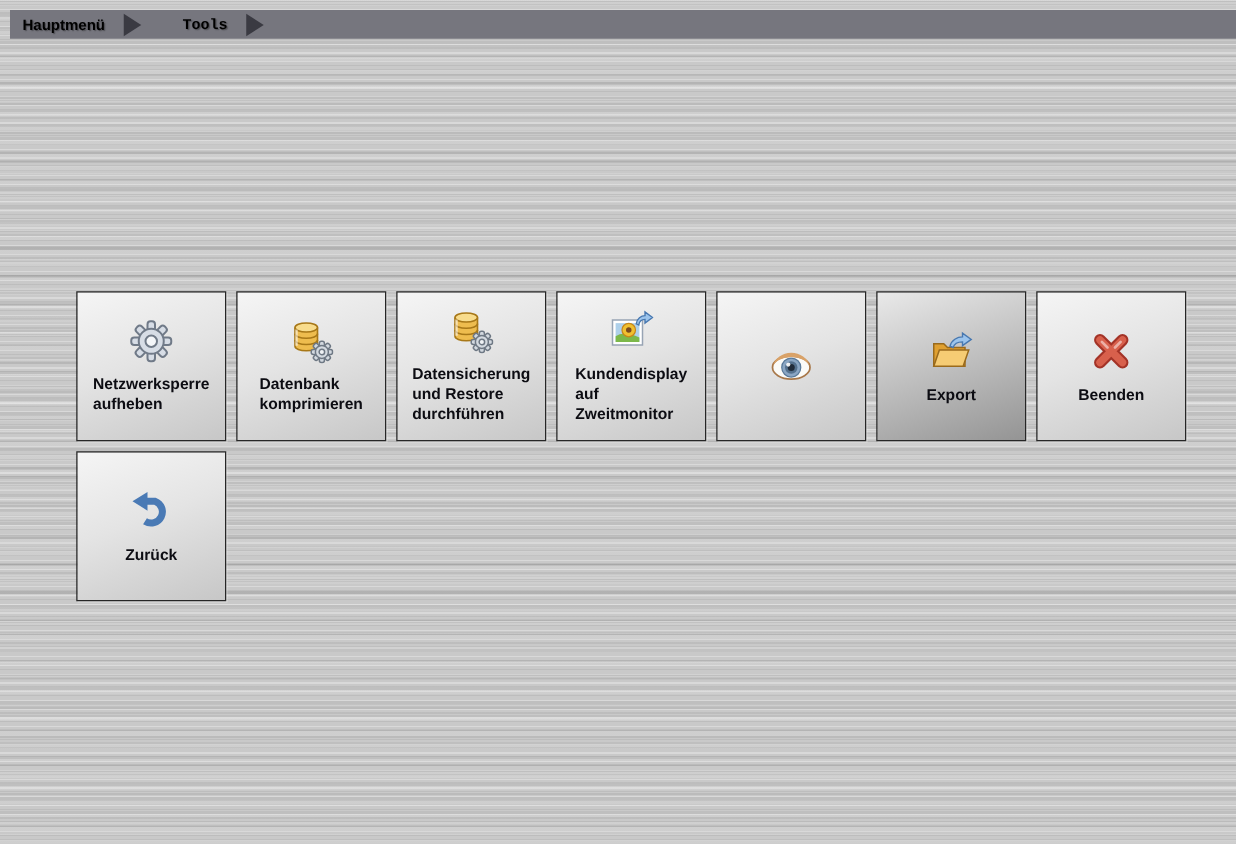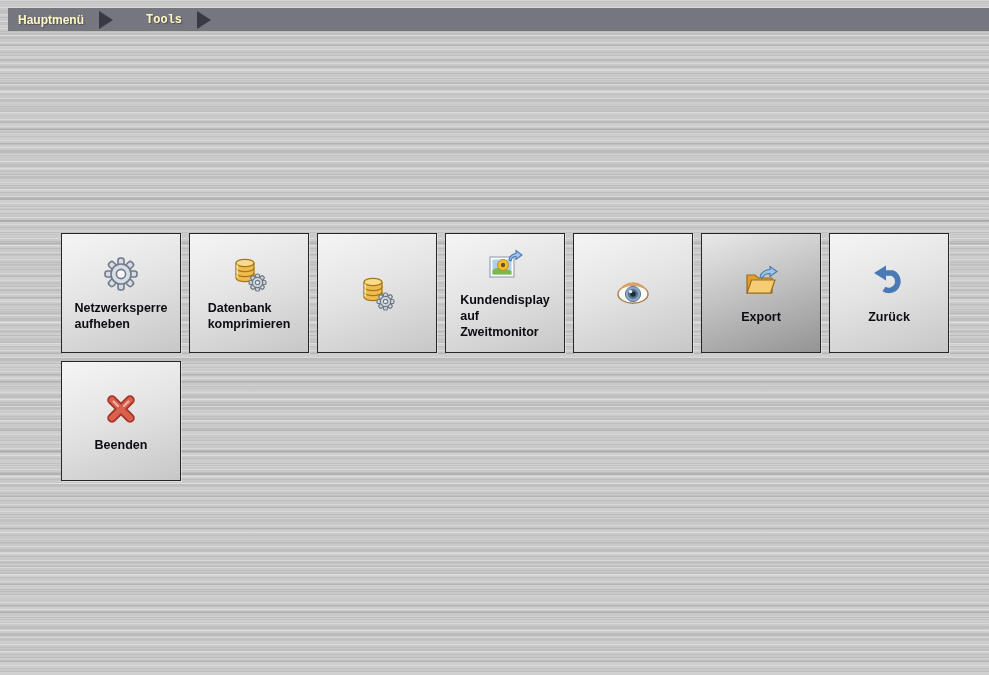--- a/index.html
+++ b/index.html
@@ -10,21 +10,21 @@
     background-image:
       repeating-linear-gradient(180deg, rgba(255,255,255,.30) 0 1px, rgba(255,255,255,0) 1px 3px, rgba(0,0,0,.06) 3px 4px, rgba(0,0,0,0) 4px 7px),
       repeating-linear-gradient(180deg, rgba(0,0,0,.05) 0 2px, rgba(255,255,255,.10) 2px 5px, rgba(0,0,0,0) 5px 11px),
       repeating-linear-gradient(180deg, rgba(255,255,255,.14) 0 1px, rgba(0,0,0,0) 1px 13px, rgba(0,0,0,.07) 13px 15px, rgba(0,0,0,0) 15px 23px);
   }
   .crumb-bar{
     position:absolute;left:8px;right:0;top:8px;height:23px;
     background:#76767e;display:flex;align-items:center;
   }
   .crumb-label{
-    color:#fef9c3;font-size:12px;font-weight:bold;
+    color:#000000;font-size:12px;font-weight:bold;
     text-shadow:1px 1px 1px rgba(0,0,0,.35);
   }
   .crumb-label.first{margin-left:10px;}
   .crumb-label.second{margin-left:33px;font-family:Liberation Mono, monospace;}
   .crumb-arrow{
     width:0;height:0;margin-left:15px;
     border-top:9px solid transparent;border-bottom:9px solid transparent;
     border-left:14px solid #3a3a42;
   }
   .btn-grid{
@@ -130,20 +130,23 @@
           <rect x="12.5" y="7" width="5" height="4" rx="1.6"></rect>
           <rect x="7" y="0.5" width="4" height="5" rx="1.6" transform="rotate(45 9 9)"></rect>
           <rect x="7" y="12.5" width="4" height="5" rx="1.6" transform="rotate(45 9 9)"></rect>
           <rect x="0.5" y="7" width="5" height="4" rx="1.6" transform="rotate(45 9 9)"></rect>
           <rect x="12.5" y="7" width="5" height="4" rx="1.6" transform="rotate(45 9 9)"></rect>
           <circle cx="9" cy="9" r="5.2"></circle>
           <circle cx="9" cy="9" r="2.2" fill="#f0f3f6"></circle>
         </g>
       </svg>
     </span>
+    <span class="label-wrap"><span class="btn-label">Datensicherung
+und Restore
+durchführen</span></span>
   </div>
 
   <div class="tool-btn">
     <span class="icon-box">
       <svg width="36" height="36" viewBox="0 0 36 36">
         <rect x="3" y="9" width="24" height="20" fill="#ffffff" stroke="#98a4b4" stroke-width="1.2"></rect>
         <rect x="5.5" y="11.5" width="19" height="15" fill="#aed0ea"></rect>
         <path d="M5.5 22 Q12 17 24.5 23 L24.5 26.5 L5.5 26.5 Z" fill="#7cb84a"></path>
         <circle cx="16" cy="17" r="5.4" fill="#f0c030" stroke="#c8861a" stroke-width="1"></circle>
         <circle cx="16" cy="17" r="2.2" fill="#7a4a1e"></circle>
@@ -176,33 +179,33 @@
         <path d="M17 14 C18 9 23 6.5 27 6.5 L27 3.5 L34 8.5 L27 13.5 L27 10.5 C23.5 10.5 20.5 11.5 19.5 15 Z" fill="#9cc4ec" stroke="#4878b0" stroke-width="1.1"></path>
         <path d="M4 30 L8.5 17 L32 17 L27.5 30 Z" fill="#f6cc74" stroke="#9a6a1c" stroke-width="1.2"></path>
       </svg>
     </span>
     <span class="label-wrap"><span class="btn-label">Export</span></span>
   </div>
 
   <div class="tool-btn">
     <span class="icon-box">
       <svg width="36" height="36" viewBox="0 0 36 36">
-        <path d="M14 10 L21 10 A9 9 0 1 1 13 26" fill="none" stroke="#4a7ab5" stroke-width="5.6"></path>
-        <polygon points="3,10 15,2.5 15,17.5" fill="#4a7ab5"></polygon>
-      </svg>
-    </span>
-    <span class="label-wrap"><span class="btn-label">Zurück</span></span>
-  </div>
-
-  <div class="tool-btn">
-    <span class="icon-box">
-      <svg width="36" height="36" viewBox="0 0 36 36">
         <g stroke-linecap="round">
           <path d="M9 9 L27 27 M27 9 L9 27" stroke="#a33327" stroke-width="9.5"></path>
           <path d="M9 9 L27 27 M27 9 L9 27" stroke="#d8604c" stroke-width="6"></path>
           <path d="M10.5 10.5 L15 15 M25.5 10.5 L21 15" stroke="rgba(255,255,255,.5)" stroke-width="2.2"></path>
         </g>
       </svg>
     </span>
     <span class="label-wrap"><span class="btn-label">Beenden</span></span>
   </div>
 
+  <div class="tool-btn">
+    <span class="icon-box">
+      <svg width="36" height="36" viewBox="0 0 36 36">
+        <path d="M14 10 L21 10 A9 9 0 1 1 13 26" fill="none" stroke="#4a7ab5" stroke-width="5.6"></path>
+        <polygon points="3,10 15,2.5 15,17.5" fill="#4a7ab5"></polygon>
+      </svg>
+    </span>
+    <span class="label-wrap"><span class="btn-label">Zurück</span></span>
+  </div>
+
 </div>
 
 </body></html>

